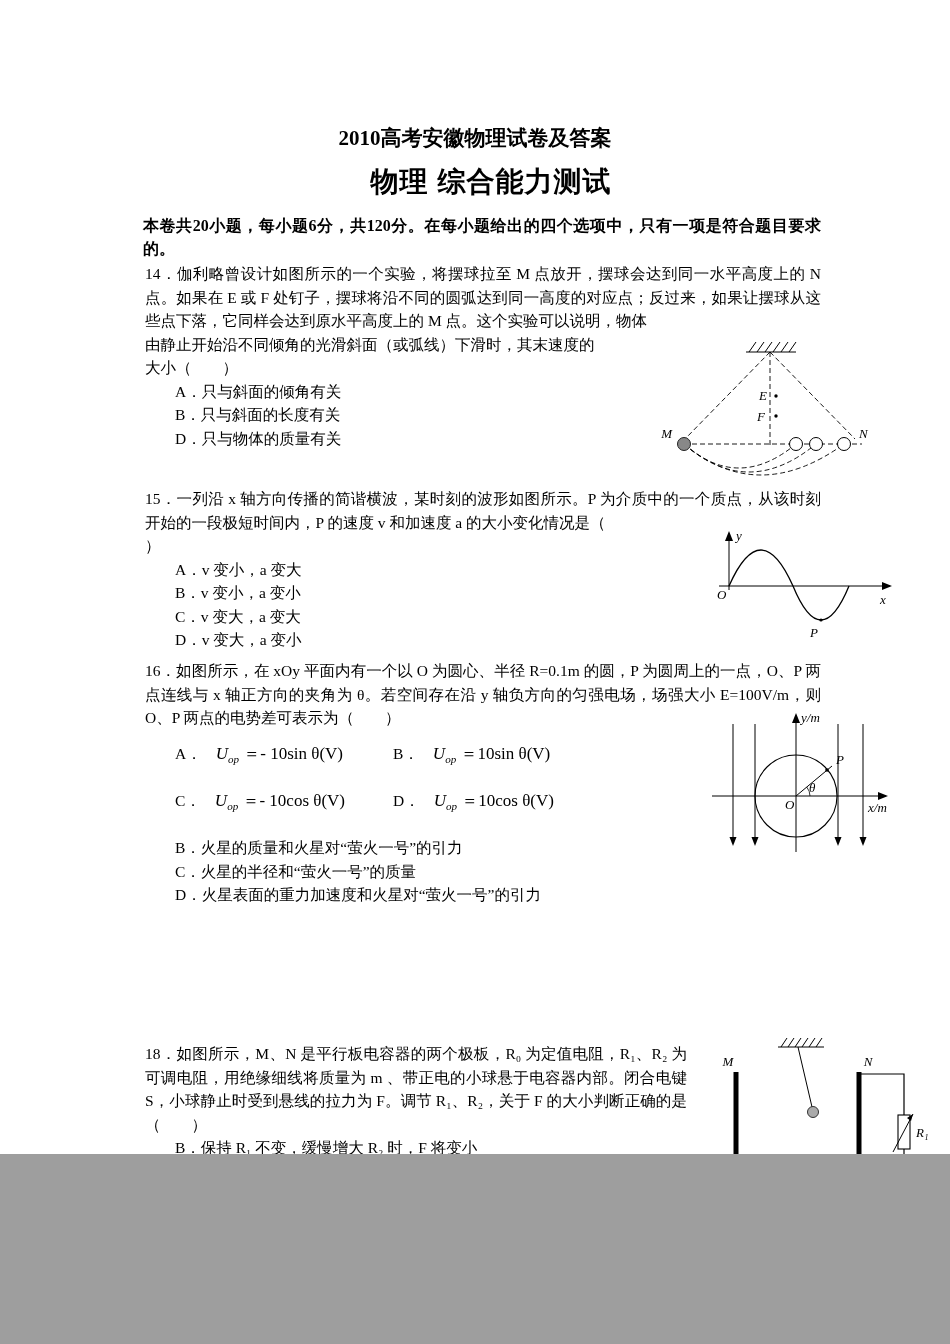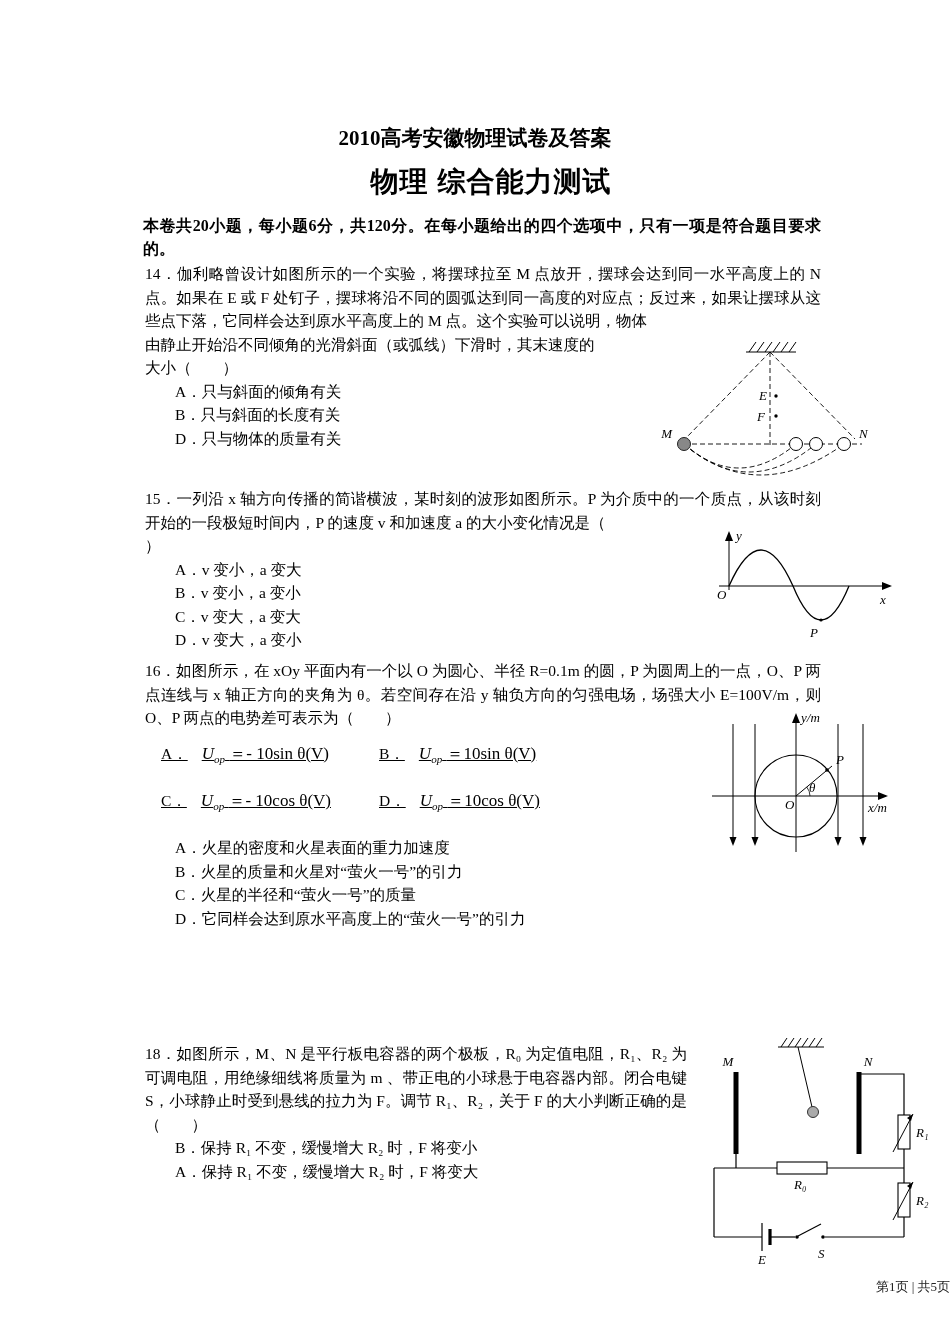--- a/index.html
+++ b/index.html
@@ -1,37 +1,37 @@
 <!DOCTYPE html>
 <html><head>
 <meta charset="utf-8">
 <style>
   * { margin:0; padding:0; box-sizing:border-box; }
   html,body { background:#9e9e9e; }
   .page {
-    position:relative; width:950px; height:1344px; margin:0 auto;
+    position:relative; width:950px; height:1154px; margin:0 auto;
     background:#ffffff; color:#000;
     font-family:"Liberation Serif","DejaVu Serif",serif;
     overflow:hidden;
   }
   .abs { position:absolute; }
   .title   { top:124px; left:0; width:950px; text-align:center; font-size:21px; font-weight:bold; }
   .subtitle{ top:163px; left:16px; width:950px; text-align:center; font-size:28px; font-weight:bold;
              font-family:"Liberation Sans","DejaVu Sans",sans-serif; letter-spacing:1px; }
   .intro   { top:214px; left:143px; width:678px; font-weight:bold; font-size:16px; line-height:23px; text-align:justify; }
   .qblock  { left:145px; width:676px; font-size:15.5px; line-height:23.5px; }
   .q14 { top:262px; }
   .q15 { top:487px; }
   .q16 { top:659px; }
   .q17 { top:836px; }
   .q18 { top:1042px; width:542px; }
   .narrow { width:497px; }
   .opts { margin-left:30px; }
   .opt  { line-height:23.5px; }
-  .f-opts { margin-left:16px; margin-top:12px; display:grid; grid-template-columns:218px 218px; row-gap:18px;text-decoration:underline; }
+  .f-opts { margin-left:30px; margin-top:12px; display:grid; grid-template-columns:218px 218px; row-gap:18px; }
   .f-opt { font-size:17px; }
   .f-opt .lbl { font-size:15.5px; margin-right:14px; }
   .formula { font-style:italic; }
   .formula sub { font-size:0.65em; font-style:italic; }
   .formula .rest { font-style:normal; }
   .footer { top:1278px; left:0; width:950px; text-align:right; font-size:13px; color:#222; }
   .fig14 { left:648px; top:336px; }
   .fig15 { left:714px; top:524px; }
   .fig16 { left:708px; top:708px; }
   .fig18 { left:694px; top:1030px; }
@@ -157,24 +157,23 @@
     <path d="M102,88 A14,14 0 0 0 98.7,79" fill="none" stroke="#000" stroke-width="0.8"></path>
     <text x="93" y="14">y/m</text>
     <text x="160" y="104">x/m</text>
     <text x="128" y="56">P</text>
     <text x="101" y="84" font-size="11">θ</text>
     <text x="77" y="101">O</text>
   </svg>
 
   <div class="abs qblock q17">
     <div class="opts">
-      <div class="opt">A．火星的密度和火星表面的重力加速度</div>
       <div class="opt">B．火星的质量和火星对“萤火一号”的引力</div>
       <div class="opt">C．火星的半径和“萤火一号”的质量</div>
-      <div class="opt">D．它同样会达到原水平高度上的“萤火一号”的引力</div>
+      <div class="opt">D．火星表面的重力加速度和火星对“萤火一号”的引力</div>
     </div>
   </div>
 
   <div class="abs qblock q18">
     <div style="text-align:justify;">18．如图所示，M、N 是平行板电容器的两个极板，R₀ 为定值电阻，R₁、R₂ 为可调电阻，用绝缘细线将质量为 m 、带正电的小球悬于电容器内部。闭合电键 S，小球静止时受到悬线的拉力为 F。调节 R₁、R₂，关于 F 的大小判断正确的是（　　）</div>
     <div class="opts">
       <div class="opt">B．保持 R₁ 不变，缓慢增大 R₂ 时，F 将变小</div>
       <div class="opt">A．保持 R₁ 不变，缓慢增大 R₂ 时，F 将变大</div>
     </div>
   </div>

